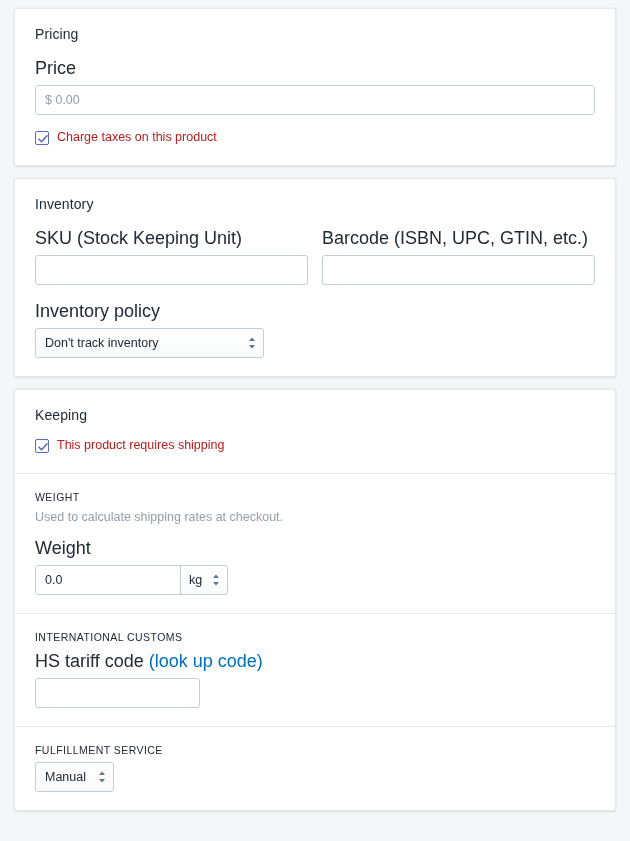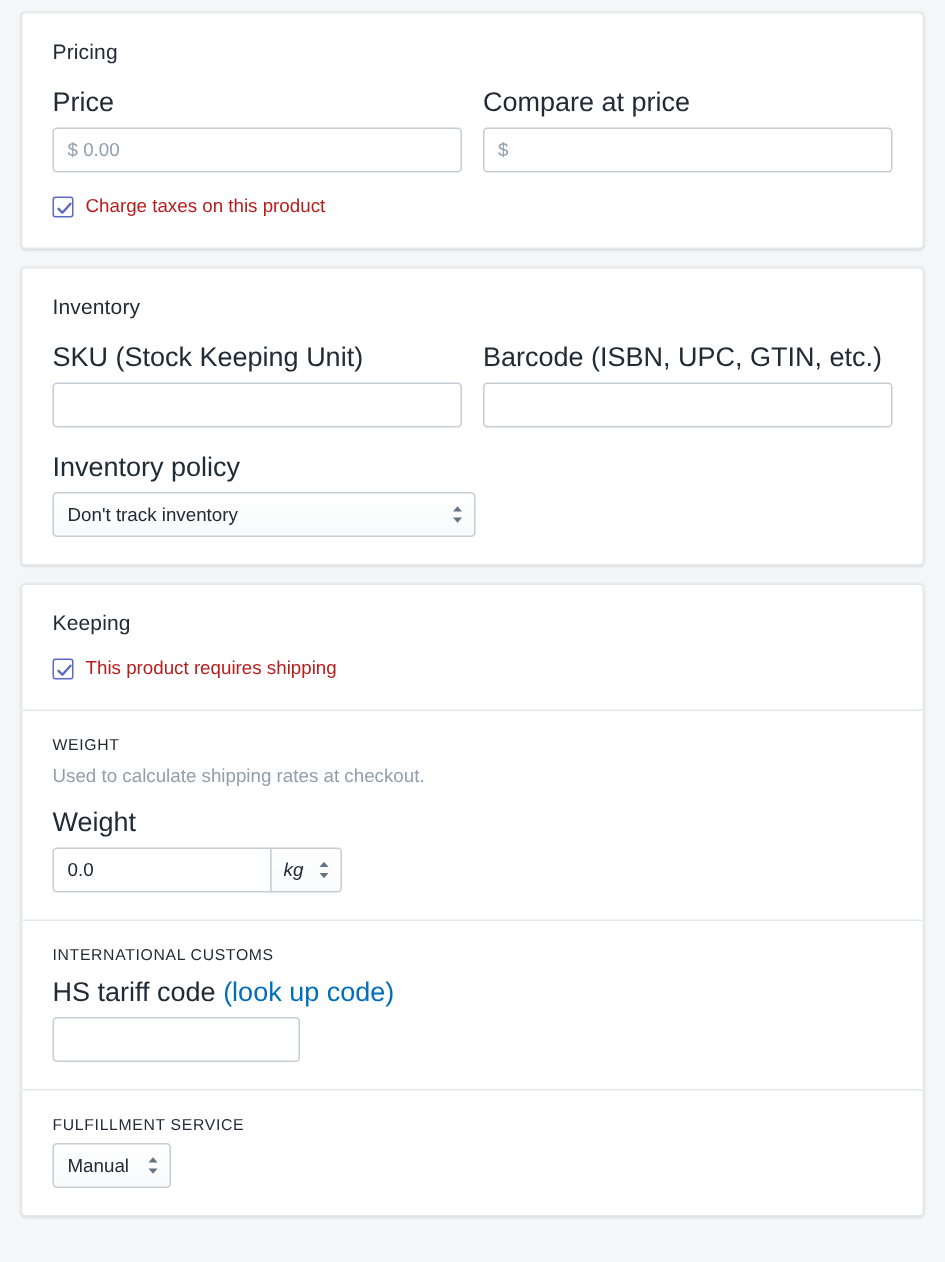--- a/index.html
+++ b/index.html
@@ -133,62 +133,57 @@
   }
   .caret {
     position: absolute;
     right: 8px;
     top: 50%;
     transform: translateY(-50%);
     pointer-events: none;
     width: 8px;
     height: 14px;
   }
-  .sel-inventory { width: 282px; }
+  .sel-inventory { width: 229px; }
   .sel-fulfill { width: 79px; }
   .weight-group {
     display: flex;
     width: 194px;
   }
   .weight-input {
     width: 146px;
     border-top-right-radius: 0;
     border-bottom-right-radius: 0;
   }
   .weight-unit-wrap {
     position: relative;
     width: 48px;
     margin-left: -1px;
   }
   .weight-unit {
     border-top-left-radius: 0;
     border-bottom-left-radius: 0;
     padding: 0 20px 0 8px;
-    font-style: italic;
   }
   .hs-input { width: 165px; }
   .mb14 { margin-bottom: 14px; }
 </style>
 </head>
 <body>
 
 <div class="page">
 
   <div class="card">
     <div class="card-section">
       <h2 class="card-title">Pricing</h2>
 
       <div class="row2 mb14">
         <div class="col">
           <label class="field-label">Price</label>
           <input class="input ghost" type="text" value="$ 0.00" style="">
-        </div>
-        <div class="col">
-          <label class="field-label">Compare at price</label>
-          <input class="input" type="text" placeholder="$" style="">
         </div>
       </div>
 
       <div class="checkrow">
         <span class="checkbox">
           <svg width="12" height="12" viewBox="0 0 12 12">
             <path d="M2 6.2 L4.6 8.8 L10 2.8" fill="none" stroke="#5c6ac4" stroke-width="1.6" stroke-linecap="round" stroke-linejoin="round"></path>
           </svg>
         </span>
         <span class="check-label">Charge taxes on this product</span>

